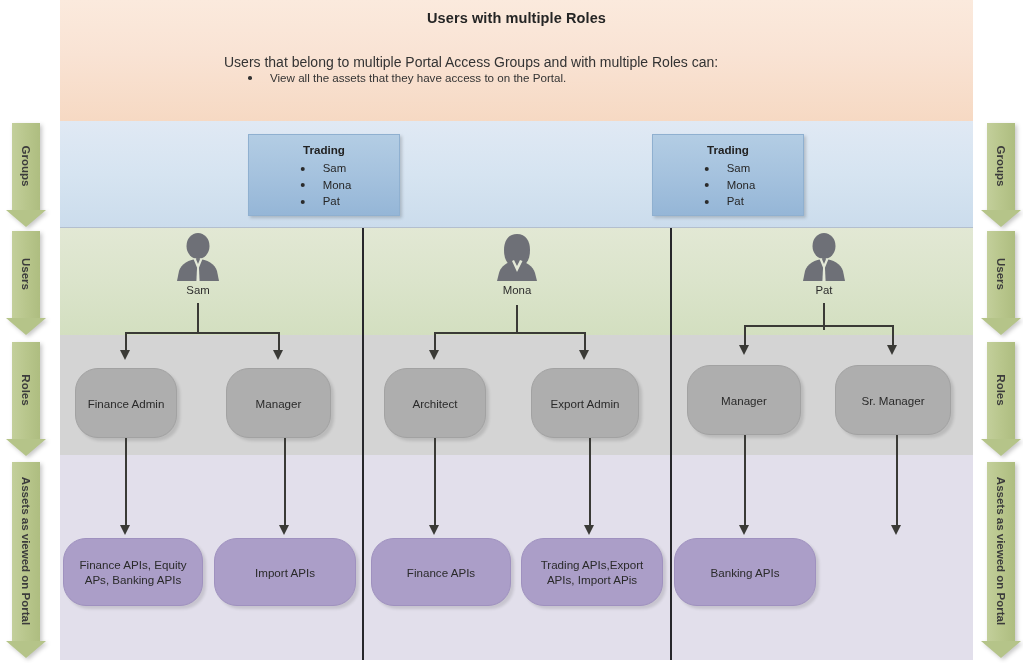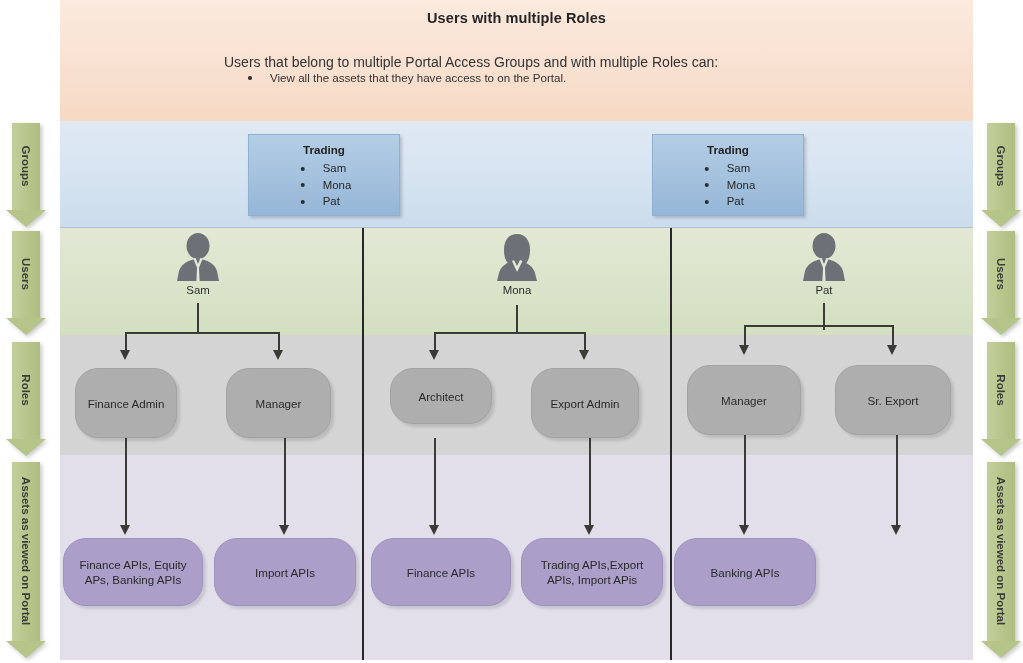--- a/index.html
+++ b/index.html
@@ -389,31 +389,31 @@
   <div class="arrowhead" style="left:739px; top:345px;"></div>
   <div class="conn conn-v" style="left:892px; top:325px; height:22px;"></div>
   <div class="arrowhead" style="left:887px; top:345px;"></div>
 
   <div class="node-box role-box" style="left:75px; top:368px; width:102px; height:70px;">
     <span>Finance Admin</span>
   </div>
   <div class="node-box role-box" style="left:226px; top:368px; width:105px; height:70px;">
     <span>Manager</span>
   </div>
-  <div class="node-box role-box" style="left:384px; top:368px; width:102px; height:56px;margin-left:6px;">
+  <div class="node-box role-box" style="left:384px; top:368px; width:102px; height:70px;">
     <span>Architect</span>
   </div>
   <div class="node-box role-box" style="left:531px; top:368px; width:108px; height:70px;">
     <span>Export Admin</span>
   </div>
   <div class="node-box role-box" style="left:687px; top:365px; width:114px; height:70px;">
     <span>Manager</span>
   </div>
   <div class="node-box role-box" style="left:835px; top:365px; width:116px; height:70px;">
-    <span>Sr. Export</span>
+    <span>Sr. Manager</span>
   </div>
 
   <div class="conn conn-v" style="left:125px; top:438px; height:89px;"></div>
   <div class="arrowhead" style="left:120px; top:525px;"></div>
 
   <div class="conn conn-v" style="left:284px; top:438px; height:89px;"></div>
   <div class="arrowhead" style="left:279px; top:525px;"></div>
 
   <div class="conn conn-v" style="left:434px; top:438px; height:89px;"></div>
   <div class="arrowhead" style="left:429px; top:525px;"></div>

